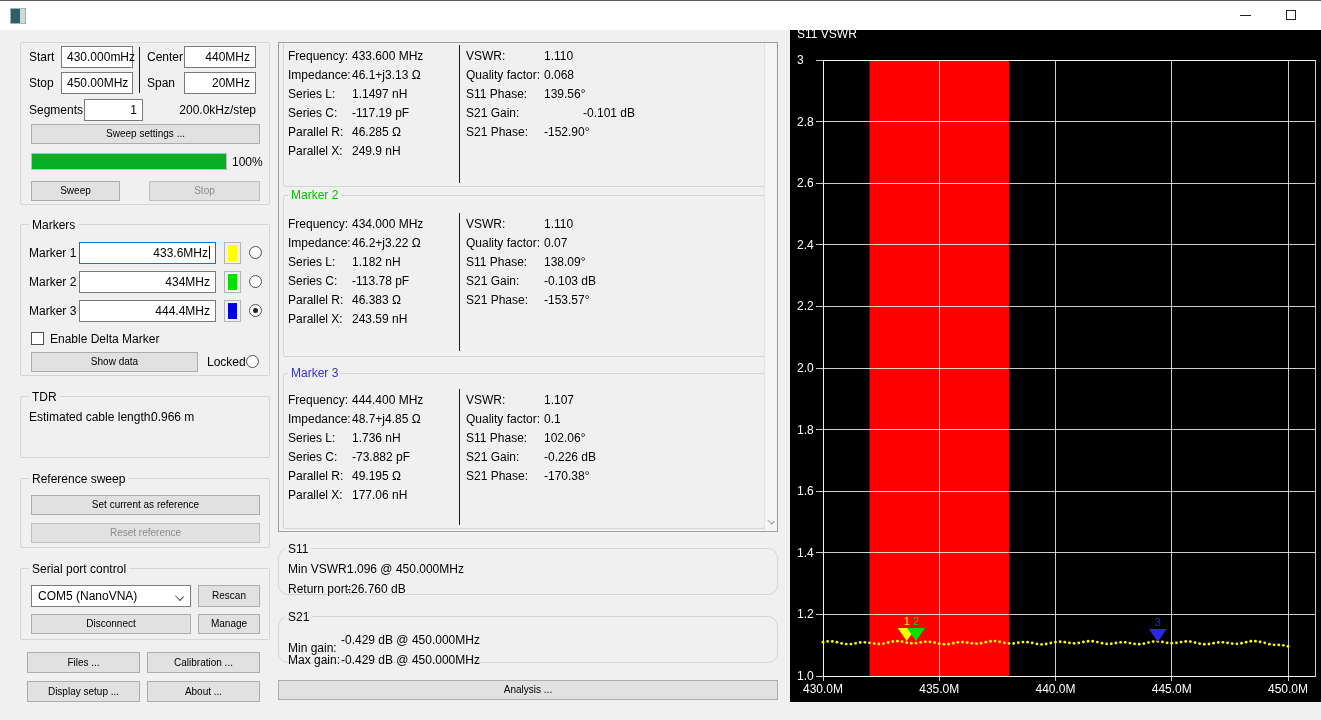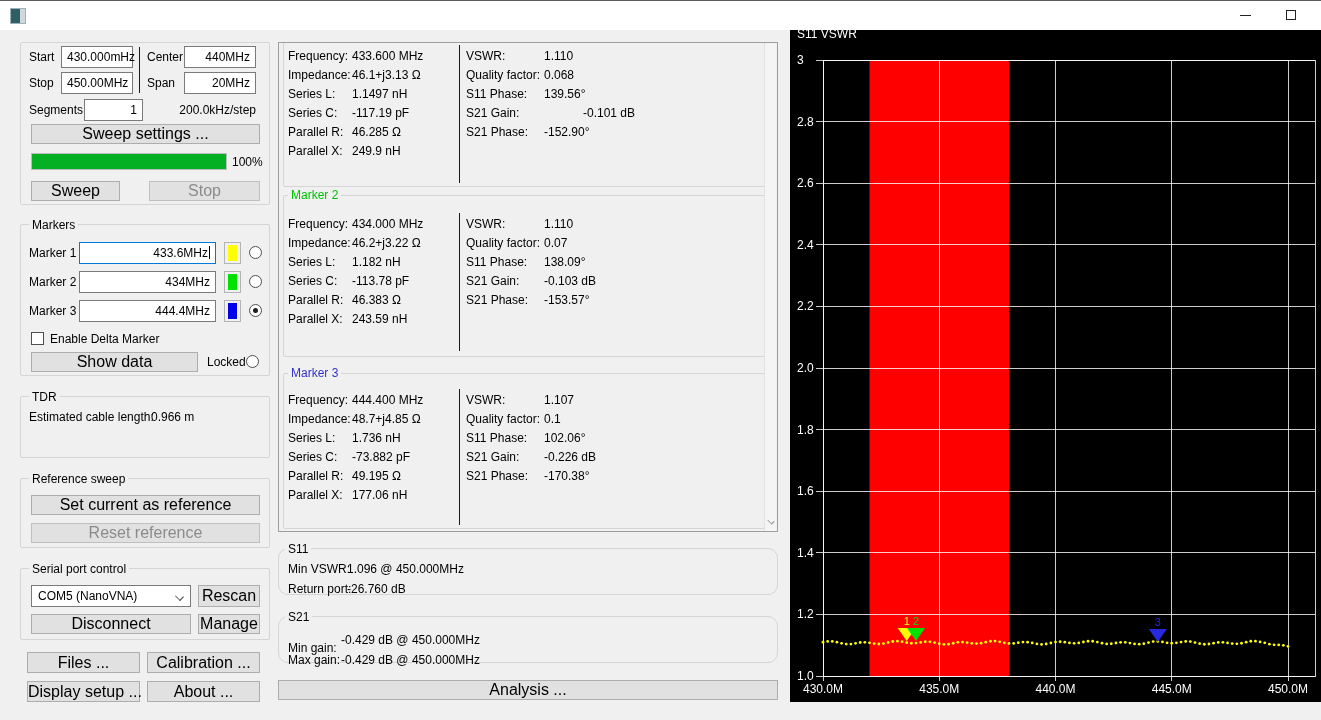--- a/index.html
+++ b/index.html
@@ -28,21 +28,21 @@
   .win-btn .minus { position: absolute; left: 18px; top: 14px; width: 11px; height: 1px; background: #222; }
   .win-btn .square { position: absolute; left: 18px; top: 9px; width: 10px; height: 10px; border: 1px solid #222; }
 
   
   .groupbox { position: absolute; border: 1px solid #d5d5d5; border-radius: 2px; }
   .gb-title { position: absolute; top: -7px; left: 8px; background: #f0f0f0; padding: 0 3px; white-space: nowrap; }
 
   
   .btn {
     position: absolute; background: #e1e1e1; border: 1px solid #adadad;
-    text-align: center; font-size: 16px; line-height: 18px; cursor: default; white-space: nowrap;
+    text-align: center; font-size: 10px; line-height: 18px; cursor: default; white-space: nowrap;
   }
   .btn.disabled { color: #8b8b8b; border-color: #bfbfbf; }
   .field {
     position: absolute; background: #fff; border: 1px solid #7a7a7a;
     text-align: right; padding: 0 5px; line-height: 20px; white-space: nowrap;
   }
   .field.focused { border: 1px solid #0078d7; }
   .caret { display: inline-block; width: 1px; height: 13px; background: #000; vertical-align: -2px; margin-left: 1px; }
   .lbl { position: absolute; white-space: nowrap; }
   .vsep { position: absolute; width: 1px; background: #1a1a1a; }

